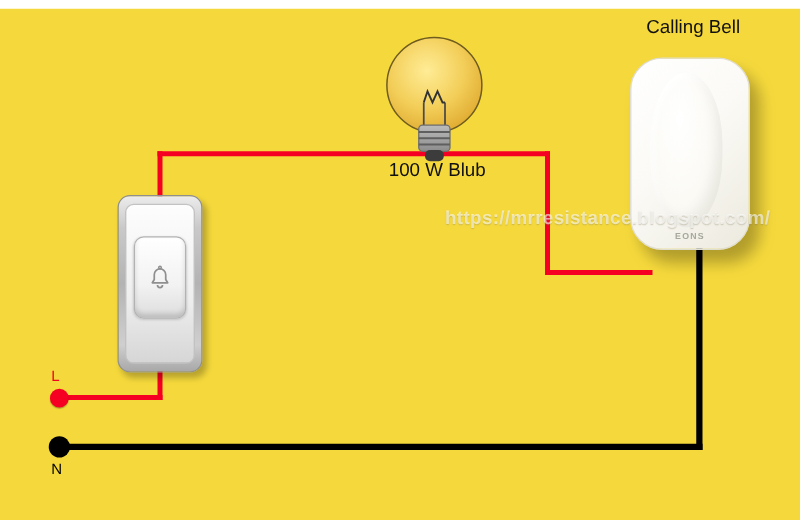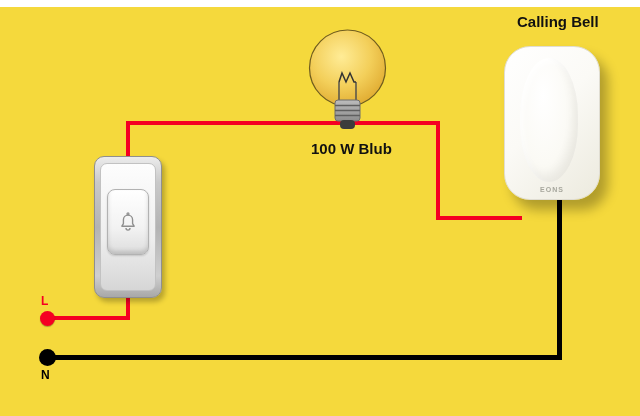--- a/index.html
+++ b/index.html
@@ -16,21 +16,21 @@
   }
   
   .wire{position:absolute;}
   .wire.live{background:var(--wire-live,#f50022);}
   .wire.neutral{background:var(--wire-neutral,#000);}
   
   .terminal{position:absolute;border-radius:50%;}
   .terminal.live{width:15px;height:15px;background:var(--live-terminal,#f50022);box-shadow:0 1px 1px rgba(0,0,0,.3);}
   .terminal.neutral{width:17px;height:17px;background:var(--neutral-terminal,#000);}
   
-  .lbl{position:absolute;color:var(--label-text,#111);font-weight:bold;}
+  .lbl{position:absolute;color:var(--label-text,#111);font-weight:normal;}
   .lbl.title{font-size:15px;}
   .lbl.small-live{font-size:12px;color:var(--wire-live,#f50022);}
   .lbl.small-neutral{font-size:12px;color:var(--wire-neutral,#000);}
   .watermark{
     position:absolute;left:356px;top:166px;
     font-size:15px;font-weight:bold;letter-spacing:.3px;
     color:var(--watermark-color,rgba(255,255,255,.6));
     text-shadow:0 1px 1px rgba(130,120,90,.35);
     z-index:30;white-space:nowrap;
   }
@@ -91,23 +91,24 @@
   <div class="wire live" style="left:436px;top:216px;width:86px;height:4px"></div>
 
   <div class="wire neutral" style="left:46px;top:355px;width:516px;height:5px"></div>
   <div class="wire neutral" style="left:557px;top:194px;width:5px;height:166px"></div>
 
   <div class="terminal live" style="left:40px;top:311px"></div>
   <div class="terminal neutral" style="left:39px;top:349px"></div>
 
   <div class="lbl small-live" style="left:41px;top:294px">L</div>
   <div class="lbl small-neutral" style="left:41px;top:368px">N</div>
-  <div class="lbl title" style="left:311px;top:140px">100 W Blub</div>
+  <div class="lbl title" style="left:311px;top:128px">100 W Blub</div>
   <div class="lbl title" style="left:517px;top:13px">Calling Bell</div>
 
+  <div class="watermark">https://mrresistance.blogspot.com/</div>
 
   <div class="switch">
     <div class="plate"></div>
     <div class="button">
       <svg viewBox="0 0 24 24" width="22" height="22">
         <circle cx="12" cy="3.2" r="1.1" fill="none" stroke="#8f8f8f" stroke-width="1.3"></circle>
         <path d="M12 4.5a5 5 0 0 0-5 5v4.2L5.3 16.6h13.4L17 13.7V9.5a5 5 0 0 0-5-5z" fill="none" stroke="#8f8f8f" stroke-width="1.5" stroke-linejoin="round"></path>
         <path d="M9.8 18.6a2.2 2.2 0 0 0 4.4 0" fill="none" stroke="#8f8f8f" stroke-width="1.5"></path>
       </svg>
     </div>

